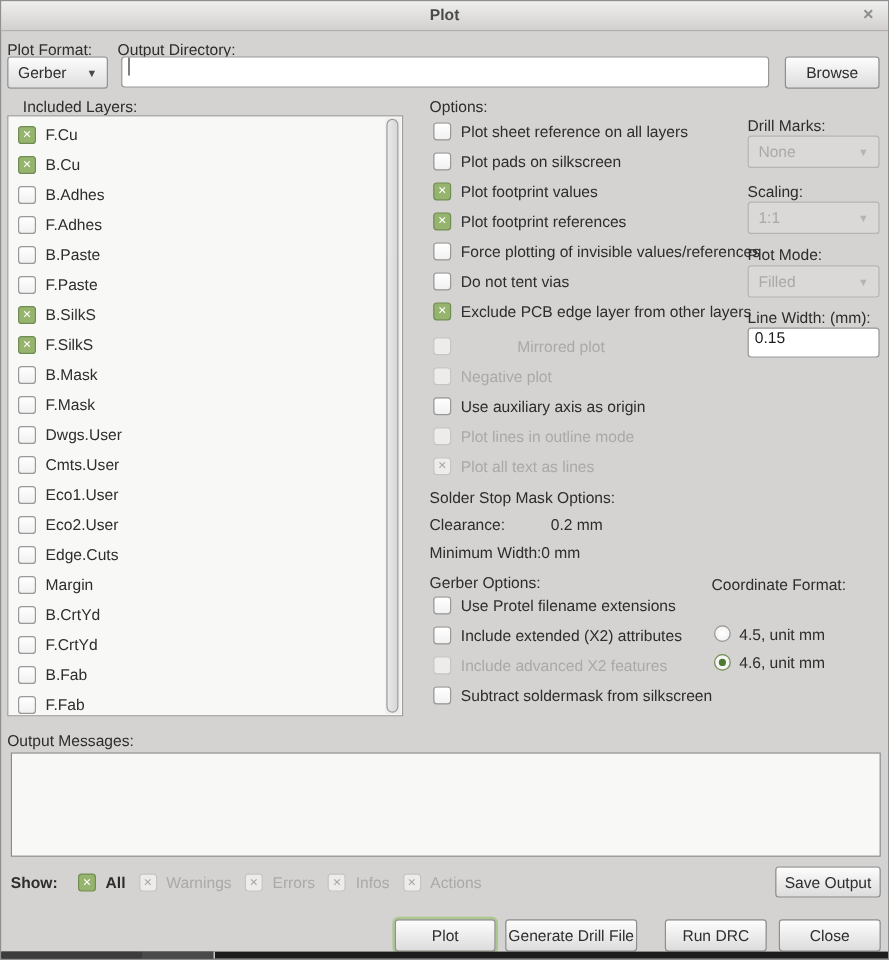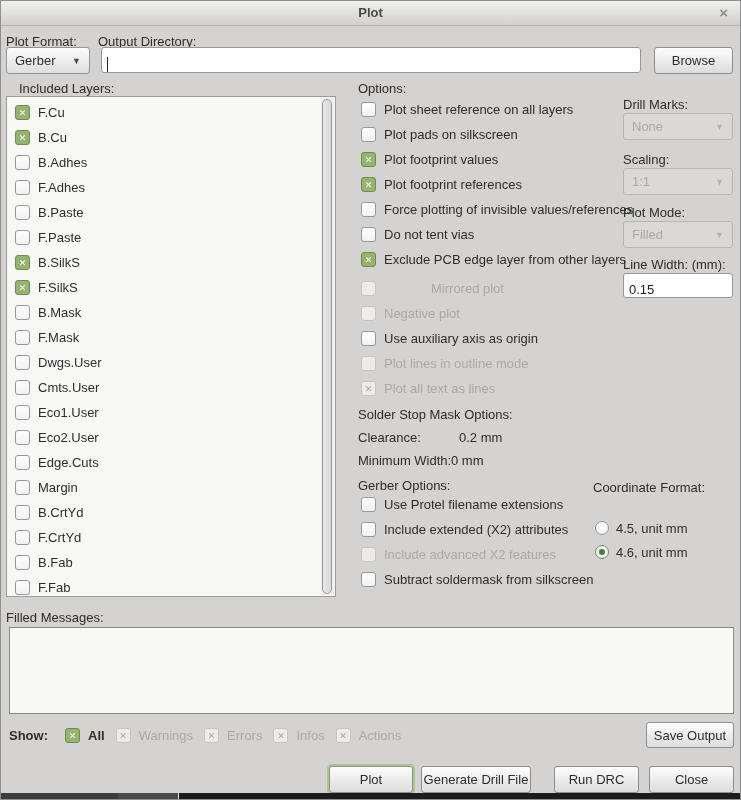--- a/index.html
+++ b/index.html
@@ -9,21 +9,21 @@
     background:#d5d3d1;border:1px solid #8f8f8f;
     font-family:"Liberation Sans","DejaVu Sans",sans-serif;font-size:13px;color:#2d2d2d;padding-left:6px;
   }
   
   .titlebar{position:absolute;left:0;top:0;width:100%;height:25px;
     background:linear-gradient(#efefed,#d2d0ce);border-bottom:1px solid #b3b1af;}
   .title{position:absolute;left:0;right:0;top:4px;text-align:center;font-weight:bold;color:#4a4a4a;}
   .close-x{position:absolute;right:12px;top:3px;font-size:15px;font-weight:bold;color:#8f8f8f;cursor:default;}
   
   .lbl{position:absolute;white-space:nowrap;color:#2d2d2d;}
-  .text-input{position:absolute;display:flex;align-items:flex-end;padding:0 5px;
+  .text-input{position:absolute;display:flex;align-items:flex-start;padding:0 5px;
     background:#ffffff;border:1px solid #979797;border-radius:3px;color:#1d1d1d;}
   .caret{width:1px;height:15px;background:#2a2a2a;}
   .btn{position:absolute;display:flex;align-items:center;justify-content:center;
     background:linear-gradient(#fdfdfd,#dcdcdc);border:1px solid #8f8f8f;border-radius:3px;color:#2d2d2d;}
   .btn.default{box-shadow:0 0 0 2px #aac88d;}
   .combo{position:absolute;display:flex;align-items:center;justify-content:space-between;
     padding:0 8px;background:linear-gradient(#fcfcfc,#dedede);border:1px solid #949494;border-radius:3px;}
   .combo .arrow{font-size:9px;color:#4a4a4a;margin-left:6px;}
   .combo.disabled{background:#dbd9d7;border-color:#b7b5b3;color:#a9a9a9;}
   .combo.disabled .arrow{color:#b4b4b4;}
@@ -285,21 +285,21 @@
       <div class="radio-row">
         <span class="radio"></span>
         <span class="radio-label">4.5, unit mm</span>
       </div>
       <div class="radio-row">
         <span class="radio selected"></span>
         <span class="radio-label">4.6, unit mm</span>
       </div>
     </div>
 
-  <div class="lbl" style="left:5px;top:609px;">Filled Messages:</div>
+  <div class="lbl" style="left:5px;top:609px;">Output Messages:</div>
   <div class="output-box"></div>
 
   <div class="show-bar">
     <span class="show-label">Show:</span>
     <span style="display:flex;align-items:center;">
         <div class="cb-row">
           <span class="checkbox checked"></span>
           <span class="cb-label">All</span>
         </div>
         <div class="cb-row disabled">

